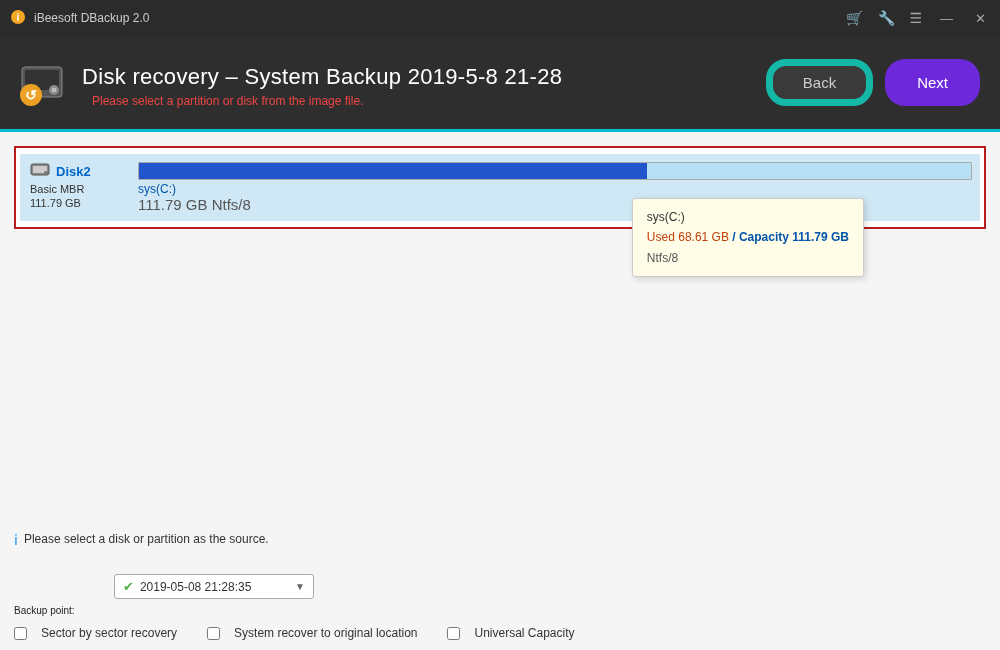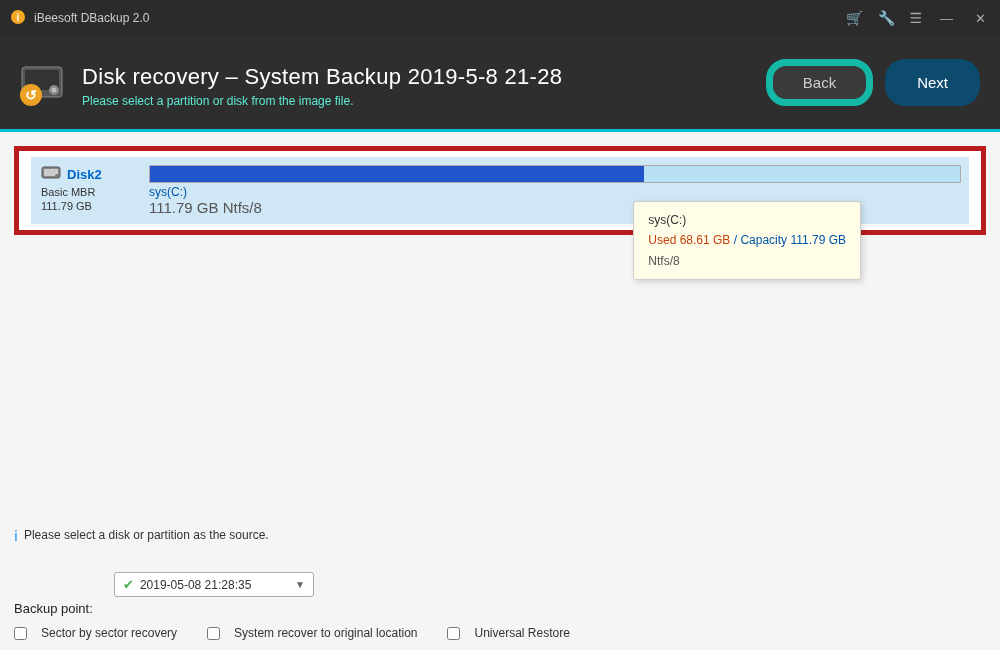--- a/index.html
+++ b/index.html
@@ -71,62 +71,63 @@
       height: 52px;
     }
     .header-text h1 {
       color: #ffffff;
       font-size: 22px;
       font-weight: 400;
       letter-spacing: 0.3px;
       margin-top: 6px;
     }
     .header-text p {
-      color: #5eead4;
+      color: #ef4444;
       font-size: 12px;
       margin-top: 4px;
+      margin-left: 10px;
     }
     .header-buttons {
       display: flex;
       gap: 12px;
     }
     .btn-back {
       background: #3a3a3a;
       border: 7px solid #14b8a6;
       border-radius: 20px;
       color: #ccc;
       padding: 8px 30px;
       font-size: 15px;
       cursor: pointer;
     }
     .btn-next {
-      background: #0c4a6e;
+      background: #6d28d9;
       border: none;
       border-radius: 20px;
       color: #fff;
       padding: 0 32px;
       font-size: 15px;
       cursor: pointer;
       font-weight: 500;
     }
 
     
     .main {
       background: #f5f5f5;
       padding: 14px 14px 10px 14px;
       height: calc(650px - 36px - 96px);
       display: flex;
       flex-direction: column;
     }
 
     
     .disk-area {
-      border: 5px solid #b91c1c;
+      border: 2px solid #b91c1c;
       background: #fff;
-      padding: 6px 12px;
+      padding: 6px 4px;
       margin-bottom: 10px;
       position: relative;
     }
     .disk-row {
       display: flex;
       align-items: stretch;
       background: #d0e8f5;
       padding: 4px 0;
     }
     .disk-label-col {
@@ -198,20 +199,21 @@
     }
     .tooltip-title {
       color: #333;
       font-weight: 500;
     }
     .tooltip-used {
       color: #c2410c;
     }
     .tooltip-cap {
       color: #0055aa;
+      font-weight: bold;
     }
     .tooltip-fs {
       color: #555;
     }
 
     
     .spacer { flex: 1; }
 
     
     .bottom-info {
@@ -228,21 +230,21 @@
     }
 
     
     .backup-point-row {
       display: flex;
       align-items: center;
       gap: 10px;
       margin-bottom: 10px;
     }
     .backup-point-label {
-      font-size: 13px;
+      font-size: 10px;
       color: #222;
       min-width: 90px;
       margin-top: 48px;
     }
     .backup-point-select {
       display: flex;
       align-items: center;
       border: 1px solid #aaa;
       border-radius: 3px;
       background: #fff;
@@ -392,17 +394,17 @@
     <label class="checkbox-item">
       <input type="checkbox" style="">
       <span>Sector by sector recovery</span>
     </label>
     <label class="checkbox-item">
       <input type="checkbox" style="">
       <span>System recover to original location</span>
     </label>
     <label class="checkbox-item">
       <input type="checkbox" style="">
-      <span>Universal Restore</span>
+      <span>Universal Capacity</span>
     </label>
   </div>
 
 </div>
 
 </body></html>

